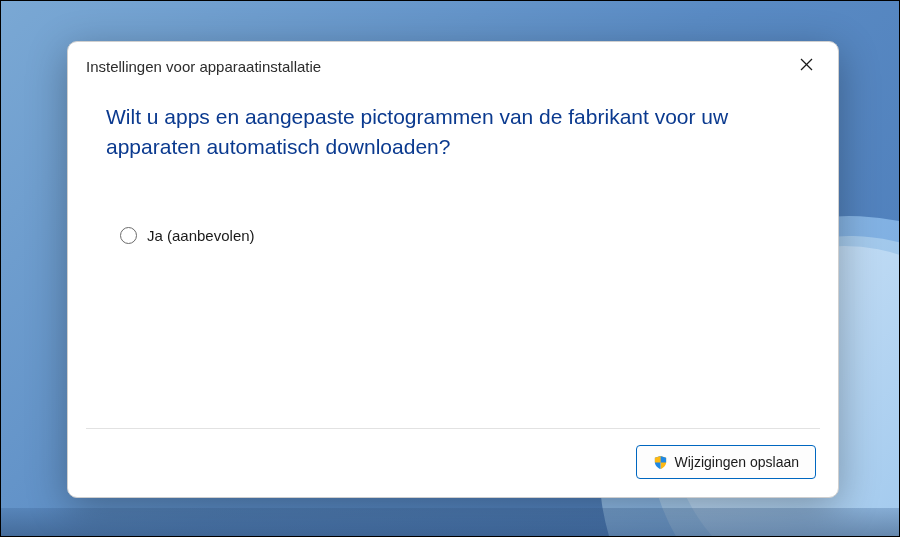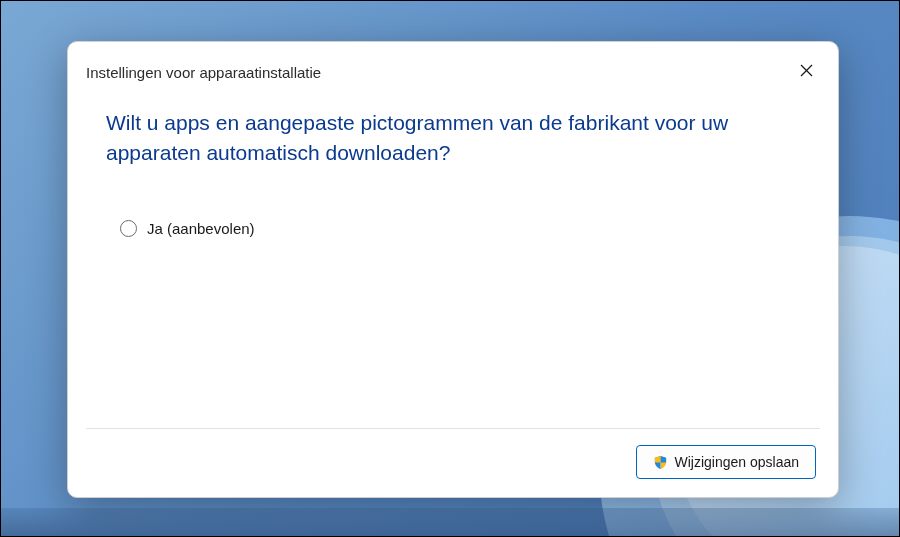--- a/index.html
+++ b/index.html
@@ -63,21 +63,21 @@
       border: 1px solid #cfcfcf;
       border-radius: 10px;
       box-shadow: 0 10px 40px rgba(0,0,0,0.3);
       display: flex;
       flex-direction: column;
     }
     .dialog-header {
       display: flex;
       align-items: center;
       justify-content: space-between;
-      padding: 16px 18px 0 18px;
+      padding: 10px 18px 0 18px;
       text-align: right;
     }
     .dialog-title {
       font-size: 15px;
       color: #2c2c2c;
       font-weight: 400;
     }
     .close-btn {
       width: 28px;
       height: 28px;
@@ -92,21 +92,21 @@
     }
     .dialog-body {
       flex: 1;
       padding: 22px 38px 0 38px;
     }
     .dialog-question {
       font-size: 21px;
       color: #0b3a8f;
       font-weight: 400;
       line-height: 1.45;
-      margin-bottom: 51px;
+      margin-bottom: 64px;
     }
     .radio-group {
       padding-left: 14px;
     }
     .radio-option {
       display: flex;
       align-items: flex-end;
       margin-bottom: 28px;
       cursor: pointer;
     }

